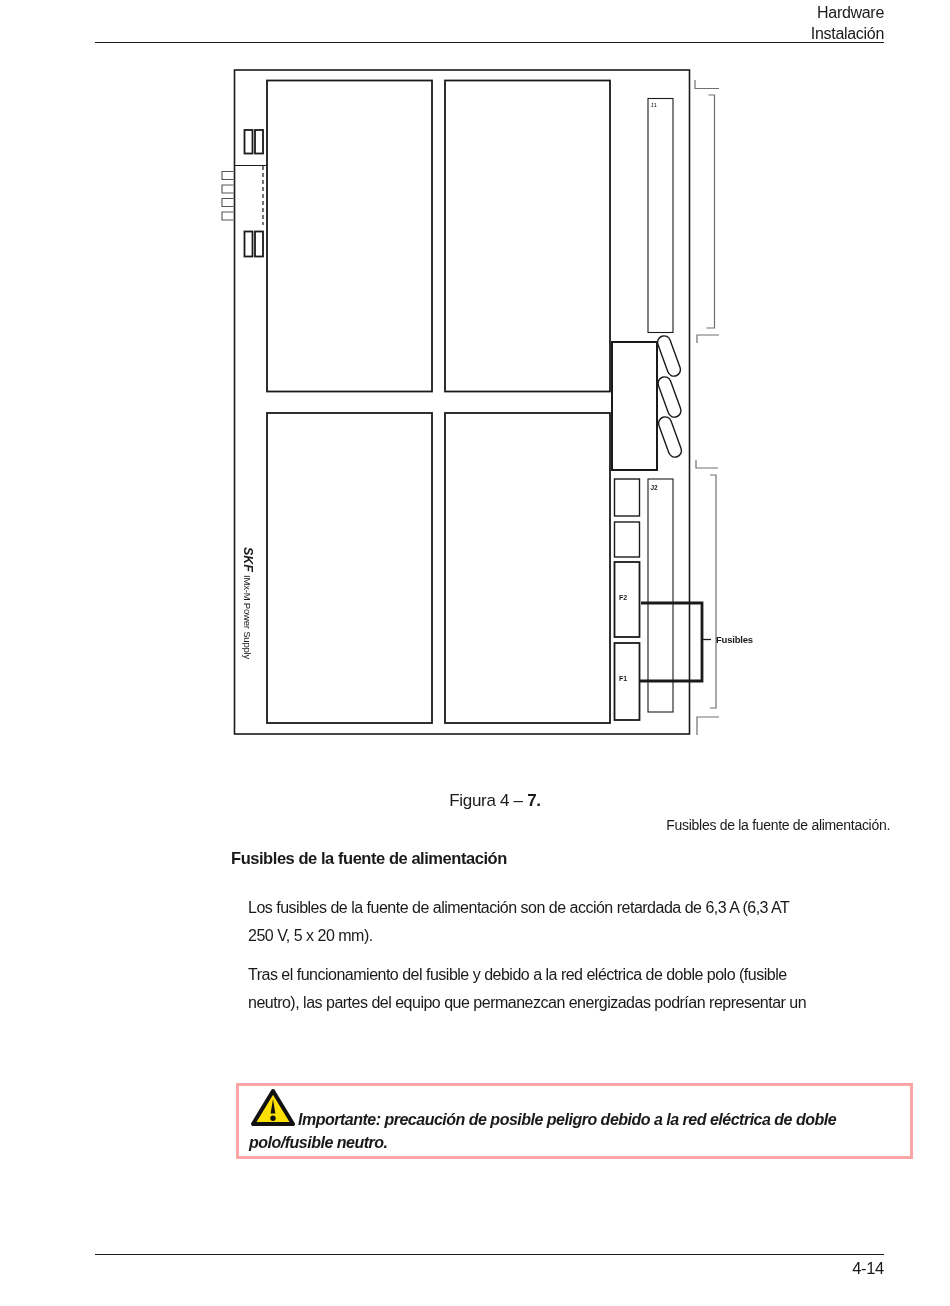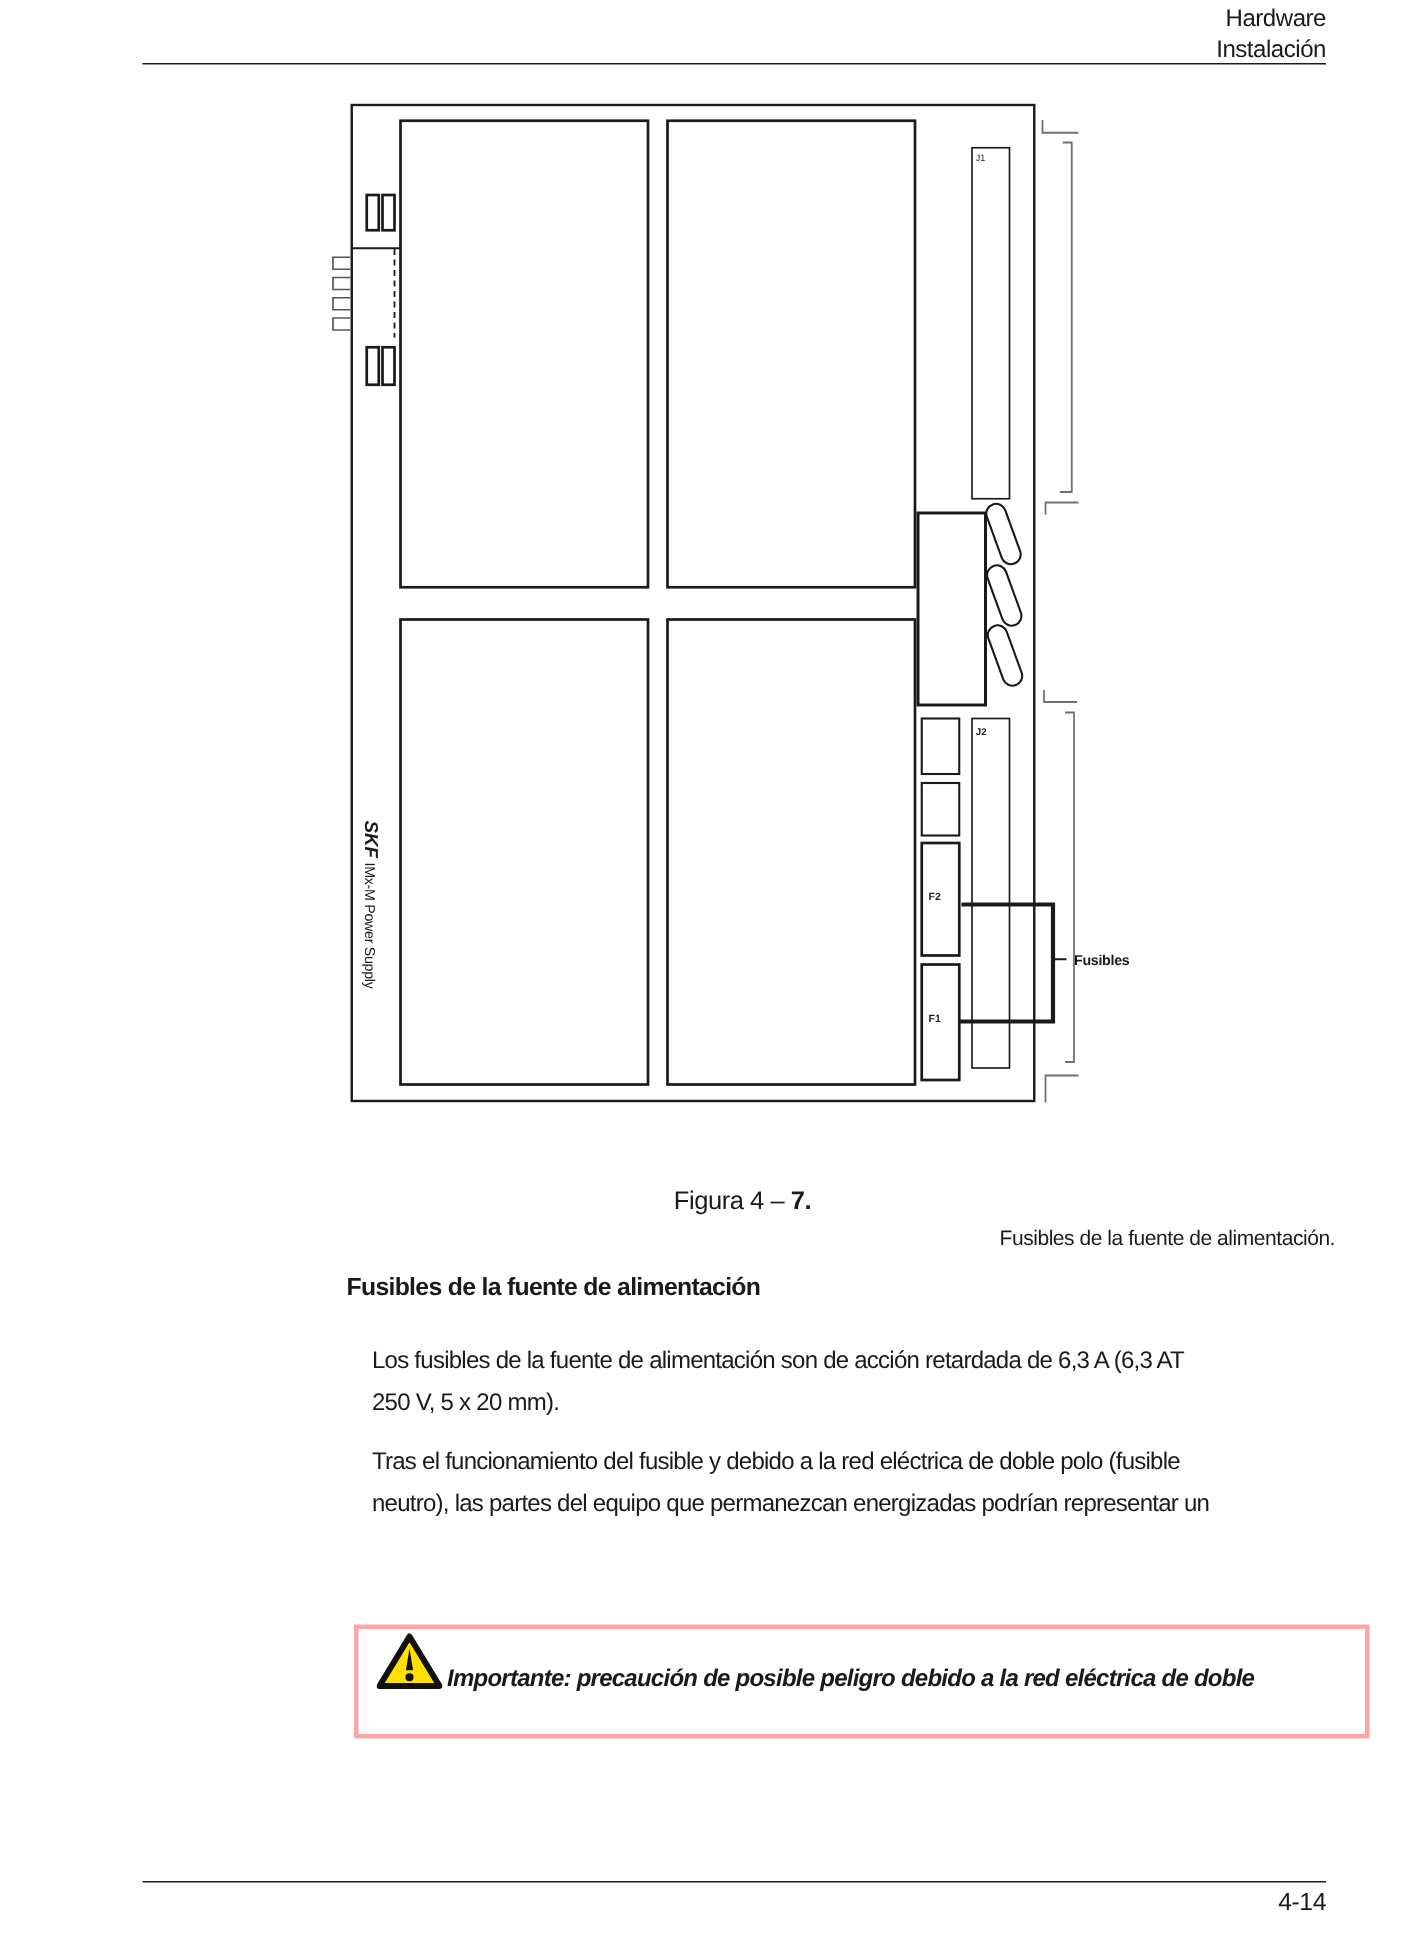--- a/index.html
+++ b/index.html
@@ -164,18 +164,19 @@
     <div>neutro), las partes del equipo que permanezcan energizadas podrían representar un</div>
   </div>
 
   <div class="warnbox">
     <svg class="icon" width="44" height="39" viewBox="0 0 44 39">
       <polygon points="22,3 42,36 2,36" fill="#FFE000" stroke="#111111" stroke-width="4" stroke-linejoin="round"></polygon>
       <polygon points="22,11 24.4,25.5 19.6,25.5" fill="#111111"></polygon>
       <circle cx="22" cy="30.2" r="2.7" fill="#111111"></circle>
     </svg>
     <div class="warn-line l1">Importante: precaución de posible peligro debido a la red eléctrica de doble</div>
+    <div class="warn-line l2">polo/fusible neutro.</div>
   </div>
 
   <div class="rule bottom"></div>
   <div class="ftr-page">4-14</div>
 
 </div>
 
 </body></html>

